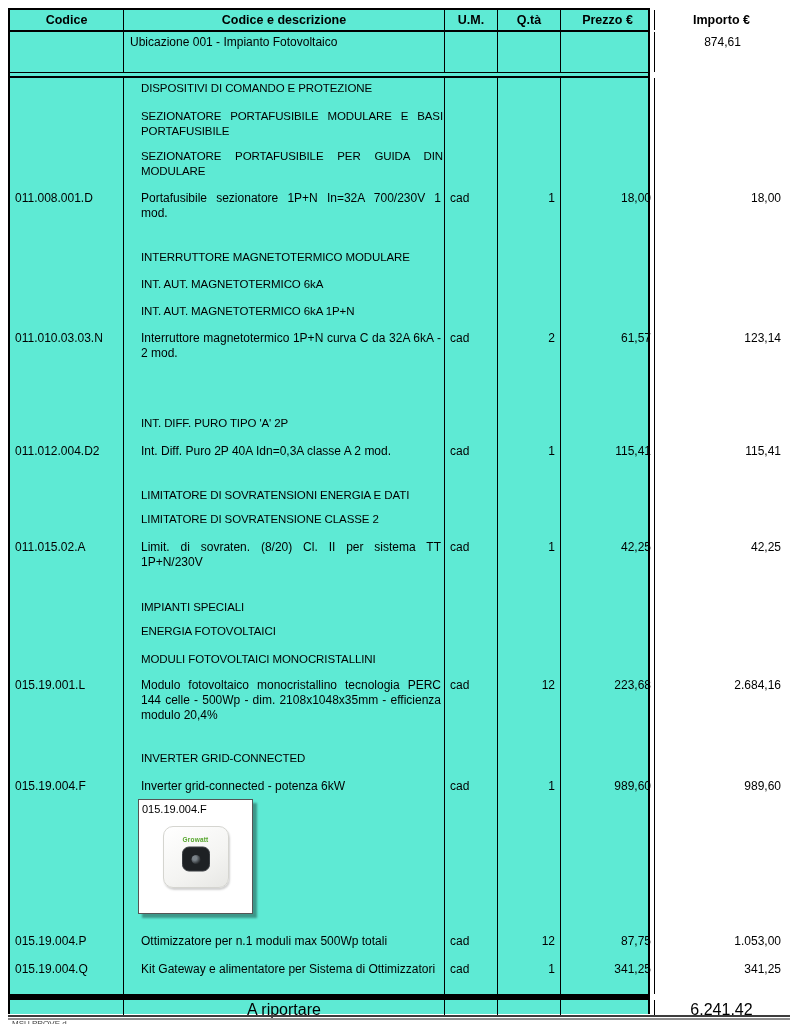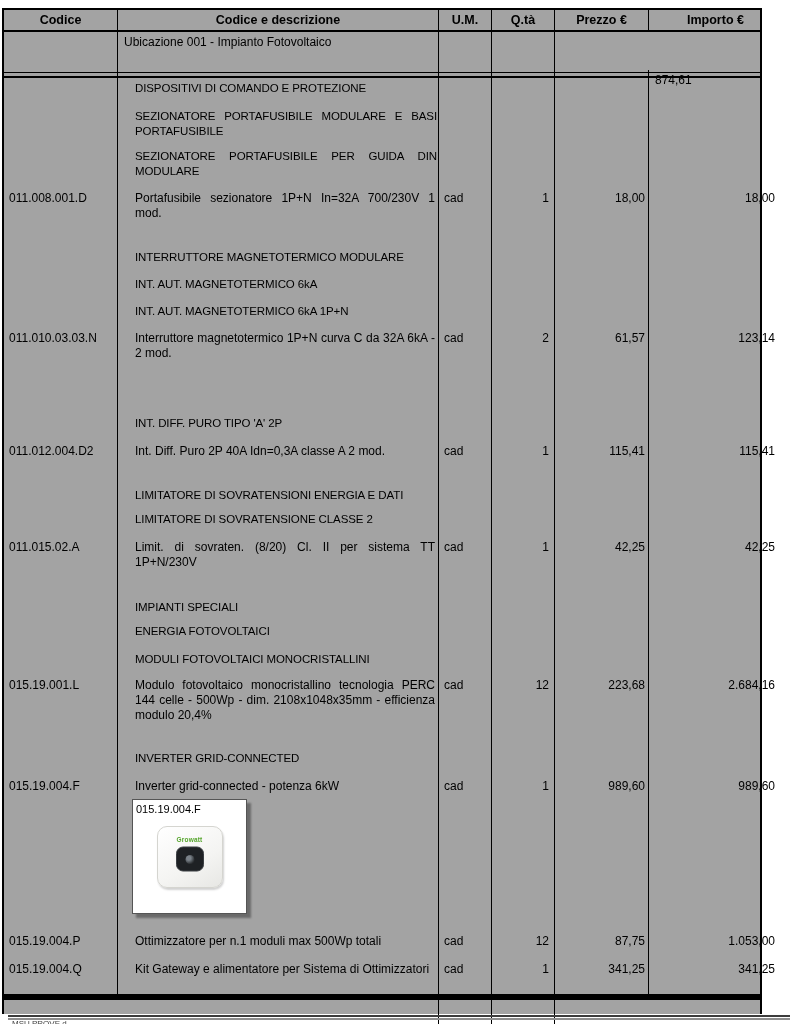--- a/index.html
+++ b/index.html
@@ -2,37 +2,37 @@
 <html><head>
 <meta charset="utf-8">
 <style>
   * { margin:0; padding:0; box-sizing:border-box; }
   html,body { background:#fff; }
   .page {
     position:relative; width:798px; height:1024px; background:#ffffff;
     font-family:"Liberation Sans", sans-serif; color:#000; overflow:hidden;
   }
   .table {
-    position:absolute; left:2px; top:8px; width:760px;
-    border:2px solid #000; border-bottom:none; background:#a3a3a3;
+    position:absolute; left:8px; top:8px; width:642px;
+    border:2px solid #000; border-bottom:none; background:#5eead4;
   }
   .grid-row { display:grid; grid-template-columns:113px 321px 53px 63px 94px 134px; }
   .grid-row > div { border-left:1px solid #000; }
   .grid-row > div:first-child { border-left:none; }
 
   .thead { height:22px; border-bottom:2px solid #000; }
   .th {
     display:flex; align-items:center; justify-content:center;
     font-weight:bold; font-size:12.5px;
   }
 
   .riporto-row { height:40px; }
   .riporto-row .td { padding:3px 4px 0 6px; font-size:12px; line-height:15px; }
   .rr-line1 { display:flex; justify-content:space-between; }
-  .num { text-align:left;margin-top:38px; }
+  .num { text-align:center; }
 
   .double-sep { height:6px; border-top:1px solid #000; border-bottom:2px solid #000; }
 
   .tbody { position:relative; height:916px; font-size:12px; line-height:15px; }
   .vline { position:absolute; top:0; bottom:0; width:1px; background:#000; }
   .vl1{left:113px}.vl2{left:434px}.vl3{left:487px}.vl4{left:550px}.vl5{left:644px}
 
   .hd {
     position:absolute; left:131px; width:302px; text-align:justify;
     font-size:11.5px; letter-spacing:-0.1px; line-height:15px;

